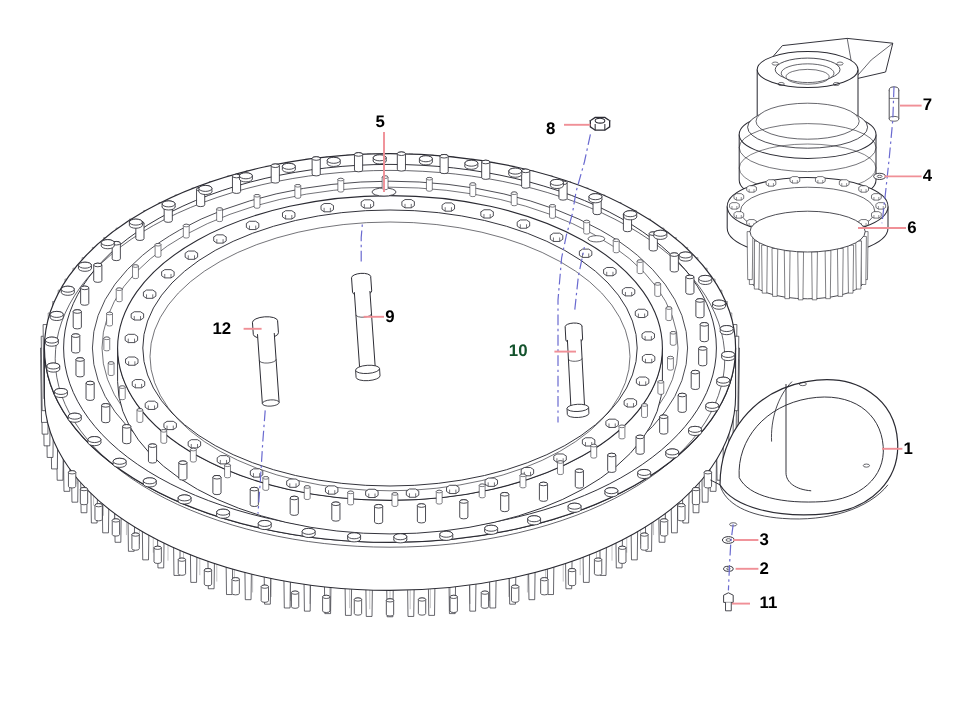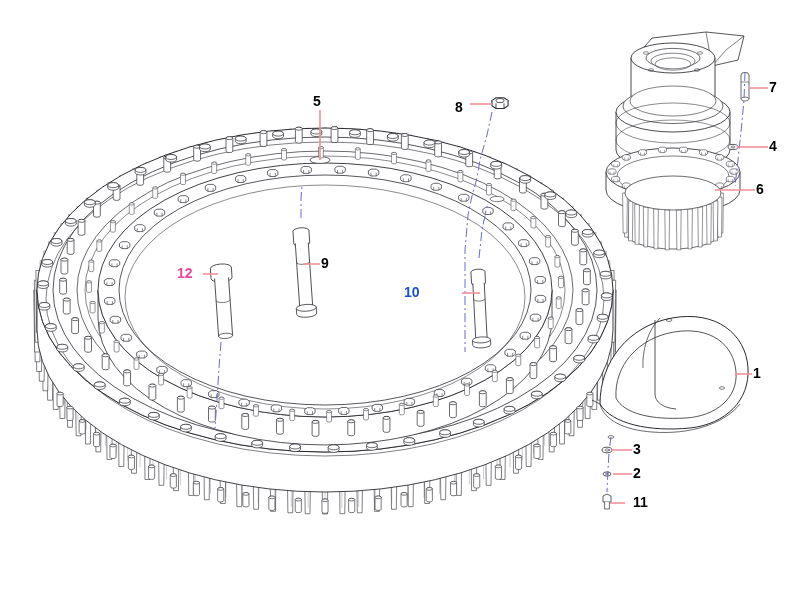--- a/index.html
+++ b/index.html
@@ -724,17 +724,17 @@
   <div id="labels">
       <div class="callout-num" title="swing-bearing-housing-lip" style="left: 753px; top: 366px; color: rgb(0, 0, 0);">1</div>
       <div class="callout-num" title="washer" style="left: 633px; top: 466px; color: rgb(0, 0, 0);">2</div>
       <div class="callout-num" title="lock-washer" style="left: 633px; top: 442px; color: rgb(0, 0, 0);">3</div>
       <div class="callout-num" title="motor-mount-washer" style="left: 769px; top: 139px; color: rgb(0, 0, 0);">4</div>
       <div class="callout-num" title="grease-fitting-port" style="left: 313px; top: 94px; color: rgb(0, 0, 0);">5</div>
       <div class="callout-num" title="motor-mounting-flange" style="left: 756px; top: 182px; color: rgb(0, 0, 0);">6</div>
       <div class="callout-num" title="motor-mounting-bolt" style="left: 769px; top: 80px; color: rgb(0, 0, 0);">7</div>
       <div class="callout-num" title="hex-nut" style="left: 455px; top: 100px; color: rgb(0, 0, 0);">8</div>
       <div class="callout-num" title="inner-race-bolt" style="left: 321px; top: 256px; color: rgb(0, 0, 0);">9</div>
-      <div class="callout-num" title="outer-race-bolt" style="left: 404px; top: 285px; color: #1d4ed8;">10</div>
+      <div class="callout-num" title="outer-race-bolt" style="left: 424px; top: 285px; color: #14532d;">10</div>
       <div class="callout-num" title="hex-head-screw" style="left: 633px; top: 495px; color: rgb(0, 0, 0);">11</div>
-      <div class="callout-num" title="swing-bearing-bolt" style="left: 177px; top: 266px; color: #ec4899;">12</div>
+      <div class="callout-num" title="swing-bearing-bolt" style="left: 177px; top: 266px; color: #000000;">12</div>
     </div>
 </div>
 
 </body></html>

